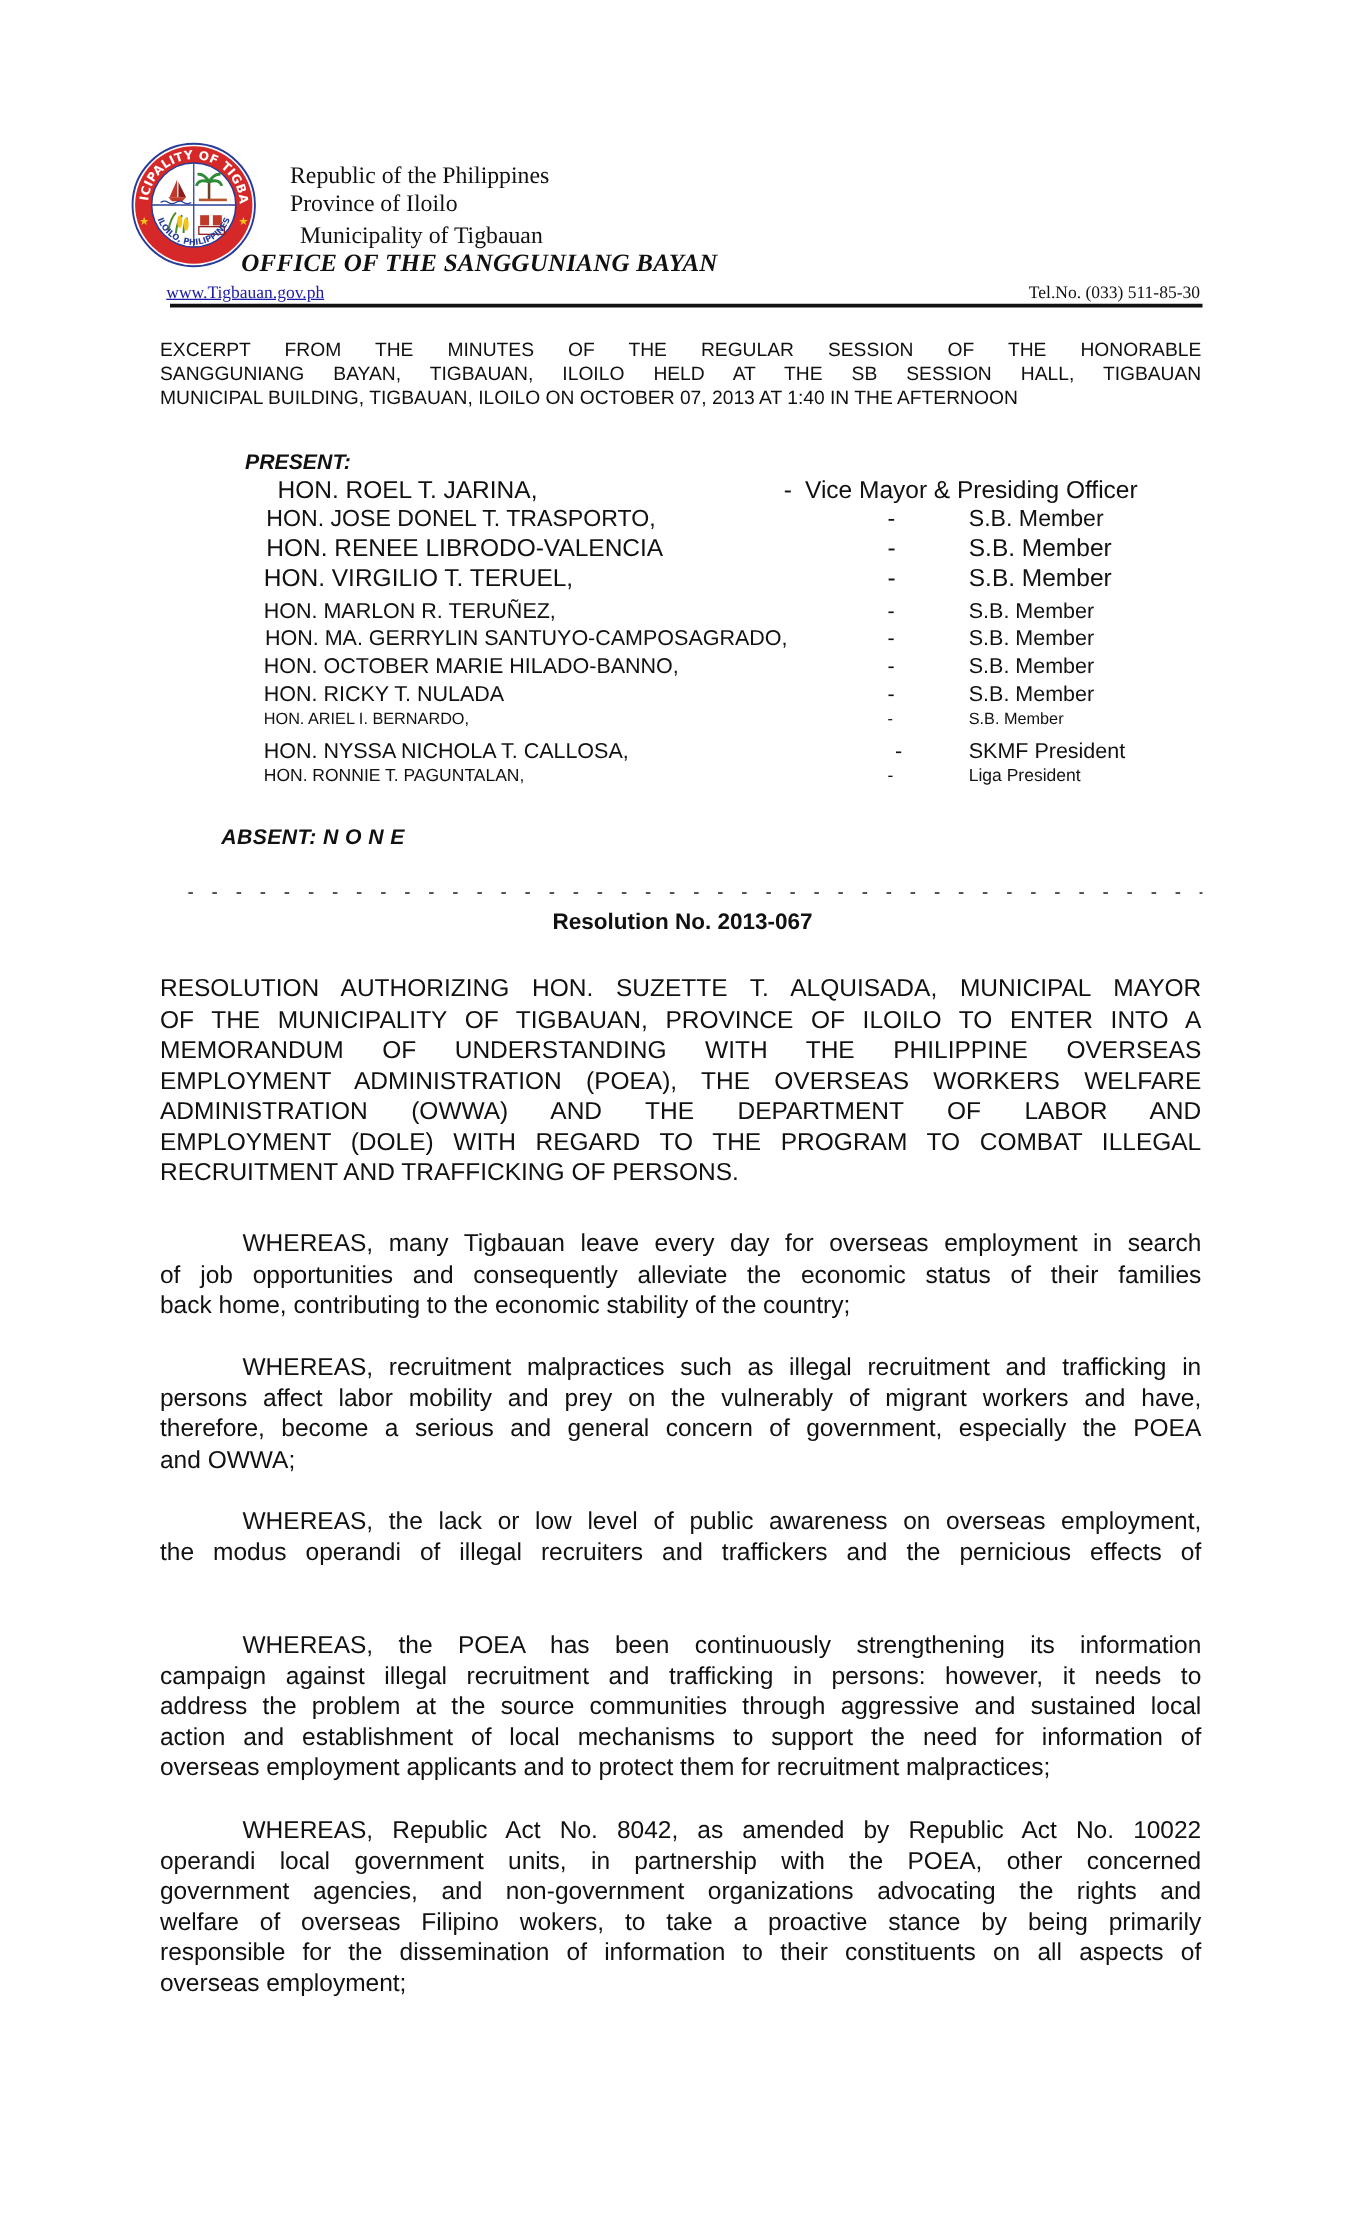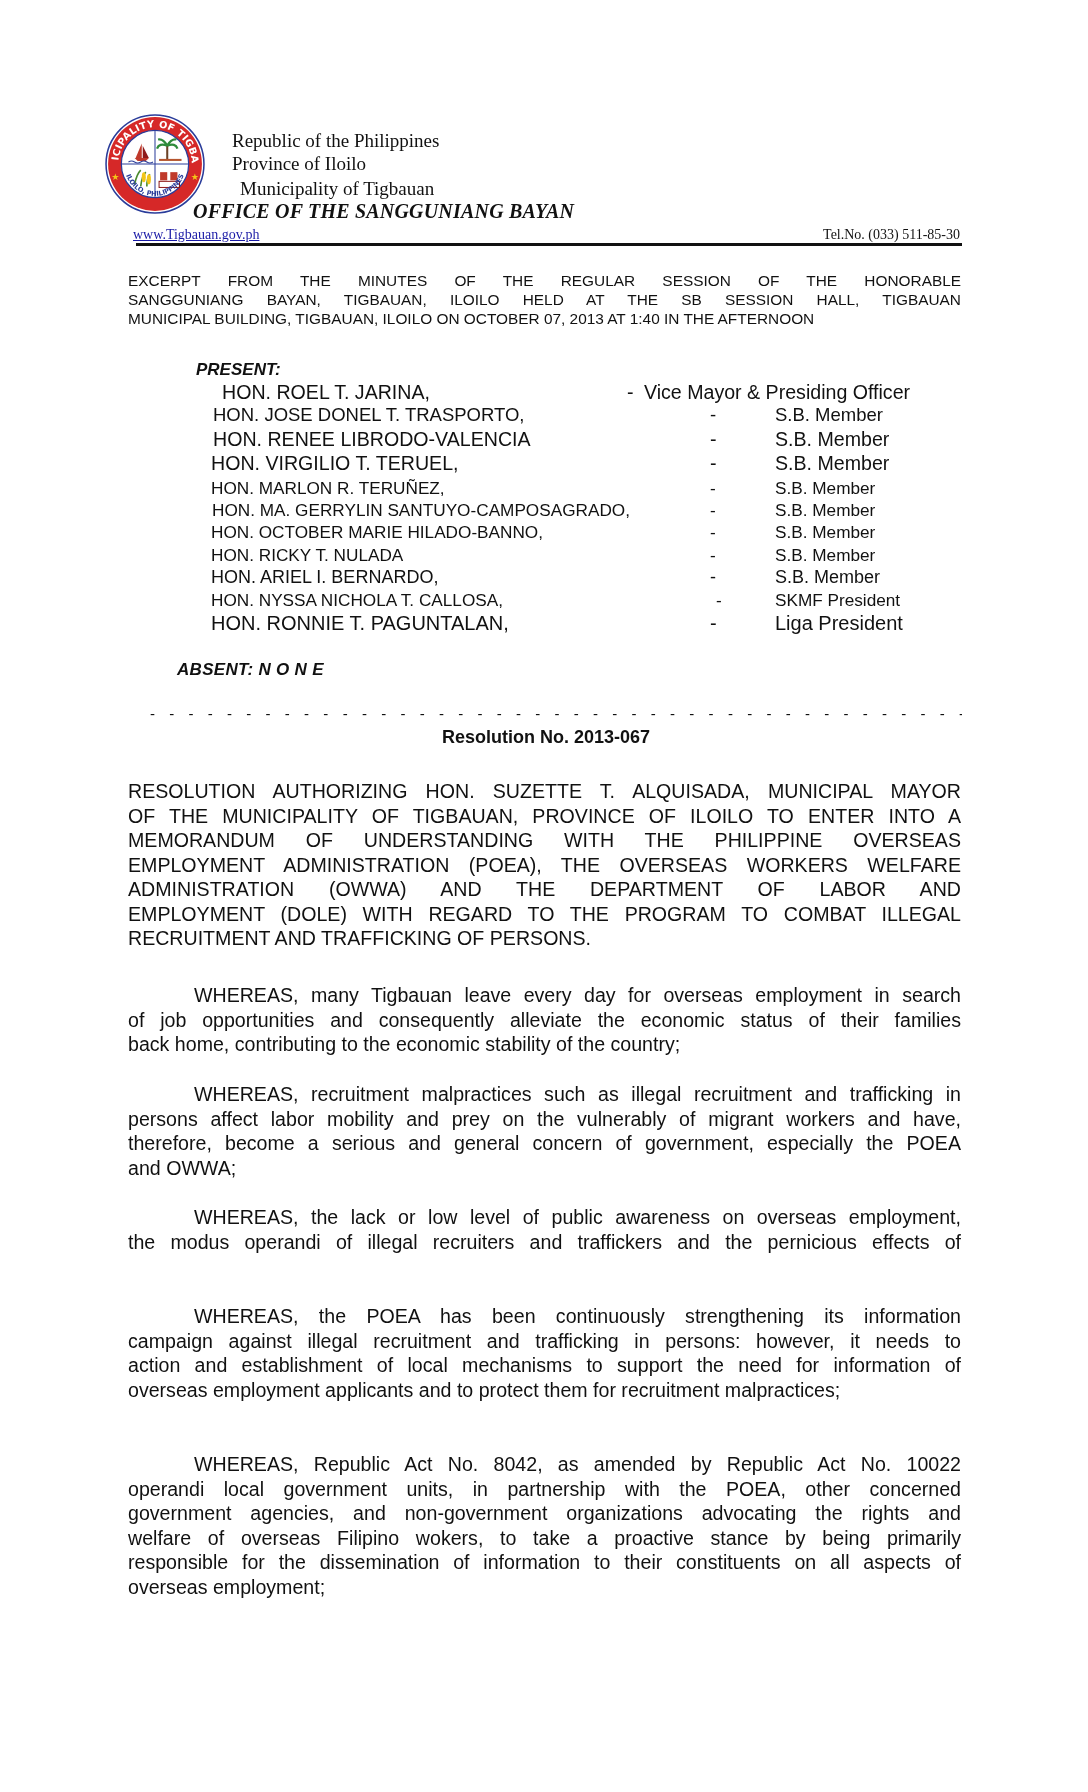--- a/index.html
+++ b/index.html
@@ -132,31 +132,31 @@
       <div class="att-row" style="top: 522px; font-size: 17.2px;">
         <span class="att-name" style="left: 211px;">HON. OCTOBER MARIE HILADO-BANNO,</span>
         <span class="att-dash" style="left: 710px;">-</span>
         <span class="att-role" style="left: 775px;">S.B. Member</span>
       </div>
       <div class="att-row" style="top: 545px; font-size: 17.2px;">
         <span class="att-name" style="left: 211px;">HON. RICKY T.  NULADA</span>
         <span class="att-dash" style="left: 710px;">-</span>
         <span class="att-role" style="left: 775px;">S.B. Member</span>
       </div>
-      <div class="att-row" style="top: 567px; font-size: 18px;">
+      <div class="att-row" style="top: 567px; font-size: 13px;">
         <span class="att-name" style="left: 211px;">HON. ARIEL I. BERNARDO,</span>
         <span class="att-dash" style="left: 710px;">-</span>
         <span class="att-role" style="left: 775px;">S.B. Member</span>
       </div>
       <div class="att-row" style="top: 590px; font-size: 17.2px;">
         <span class="att-name" style="left: 211px;">HON. NYSSA NICHOLA T. CALLOSA,</span>
         <span class="att-dash" style="left: 716px;">-</span>
         <span class="att-role" style="left: 775px;">SKMF President</span>
       </div>
-      <div class="att-row" style="top: 612px; font-size: 20px;">
+      <div class="att-row" style="top: 612px; font-size: 14px;">
         <span class="att-name" style="left: 211px;">HON. RONNIE T. PAGUNTALAN,</span>
         <span class="att-dash" style="left: 710px;">-</span>
         <span class="att-role" style="left: 775px;">Liga President</span>
       </div>
     </div>
   <div class="absent-label">ABSENT: N O N  E</div>
 </div>
 
 <div class="dashline">- - - - - - - - - - - - - - - - - - - - - - - - - - - - - - - - - - - - - - - - - - - - - - - - - - - - - - - - - - - - - - - - - - - - -</div>
 <div class="res-no">Resolution No. 2013-067</div>
@@ -183,20 +183,21 @@
       <span class="ln">therefore, become a serious and general concern of government, especially the POEA</span>
       <span class="ln last">and OWWA;</span>
     </div>
     <div class="para" style="top: 1205px;">
       <span class="ln first">WHEREAS, the lack or low level of public awareness on overseas employment,</span>
       <span class="ln">the modus operandi of illegal recruiters and traffickers and the pernicious effects of</span>
     </div>
     <div class="para" style="top: 1304px;">
       <span class="ln first">WHEREAS, the POEA has been continuously strengthening its information</span>
       <span class="ln">campaign against illegal recruitment and trafficking in persons: however, it needs to</span>
+      <span class="ln">address the problem at the source communities through aggressive and sustained local</span>
       <span class="ln">action and establishment of local mechanisms to support the need for information of</span>
       <span class="ln last">overseas employment applicants and to protect them for recruitment malpractices;</span>
     </div>
     <div class="para" style="top: 1452px;">
       <span class="ln first">WHEREAS, Republic Act No. 8042, as amended by Republic Act No. 10022</span>
       <span class="ln">operandi local government units, in partnership with the POEA, other concerned</span>
       <span class="ln">government agencies, and non-government organizations advocating the rights and</span>
       <span class="ln">welfare of overseas Filipino wokers, to take a proactive stance by being primarily</span>
       <span class="ln">responsible for the dissemination of information to their  constituents on all aspects of</span>
       <span class="ln last">overseas employment;</span>

